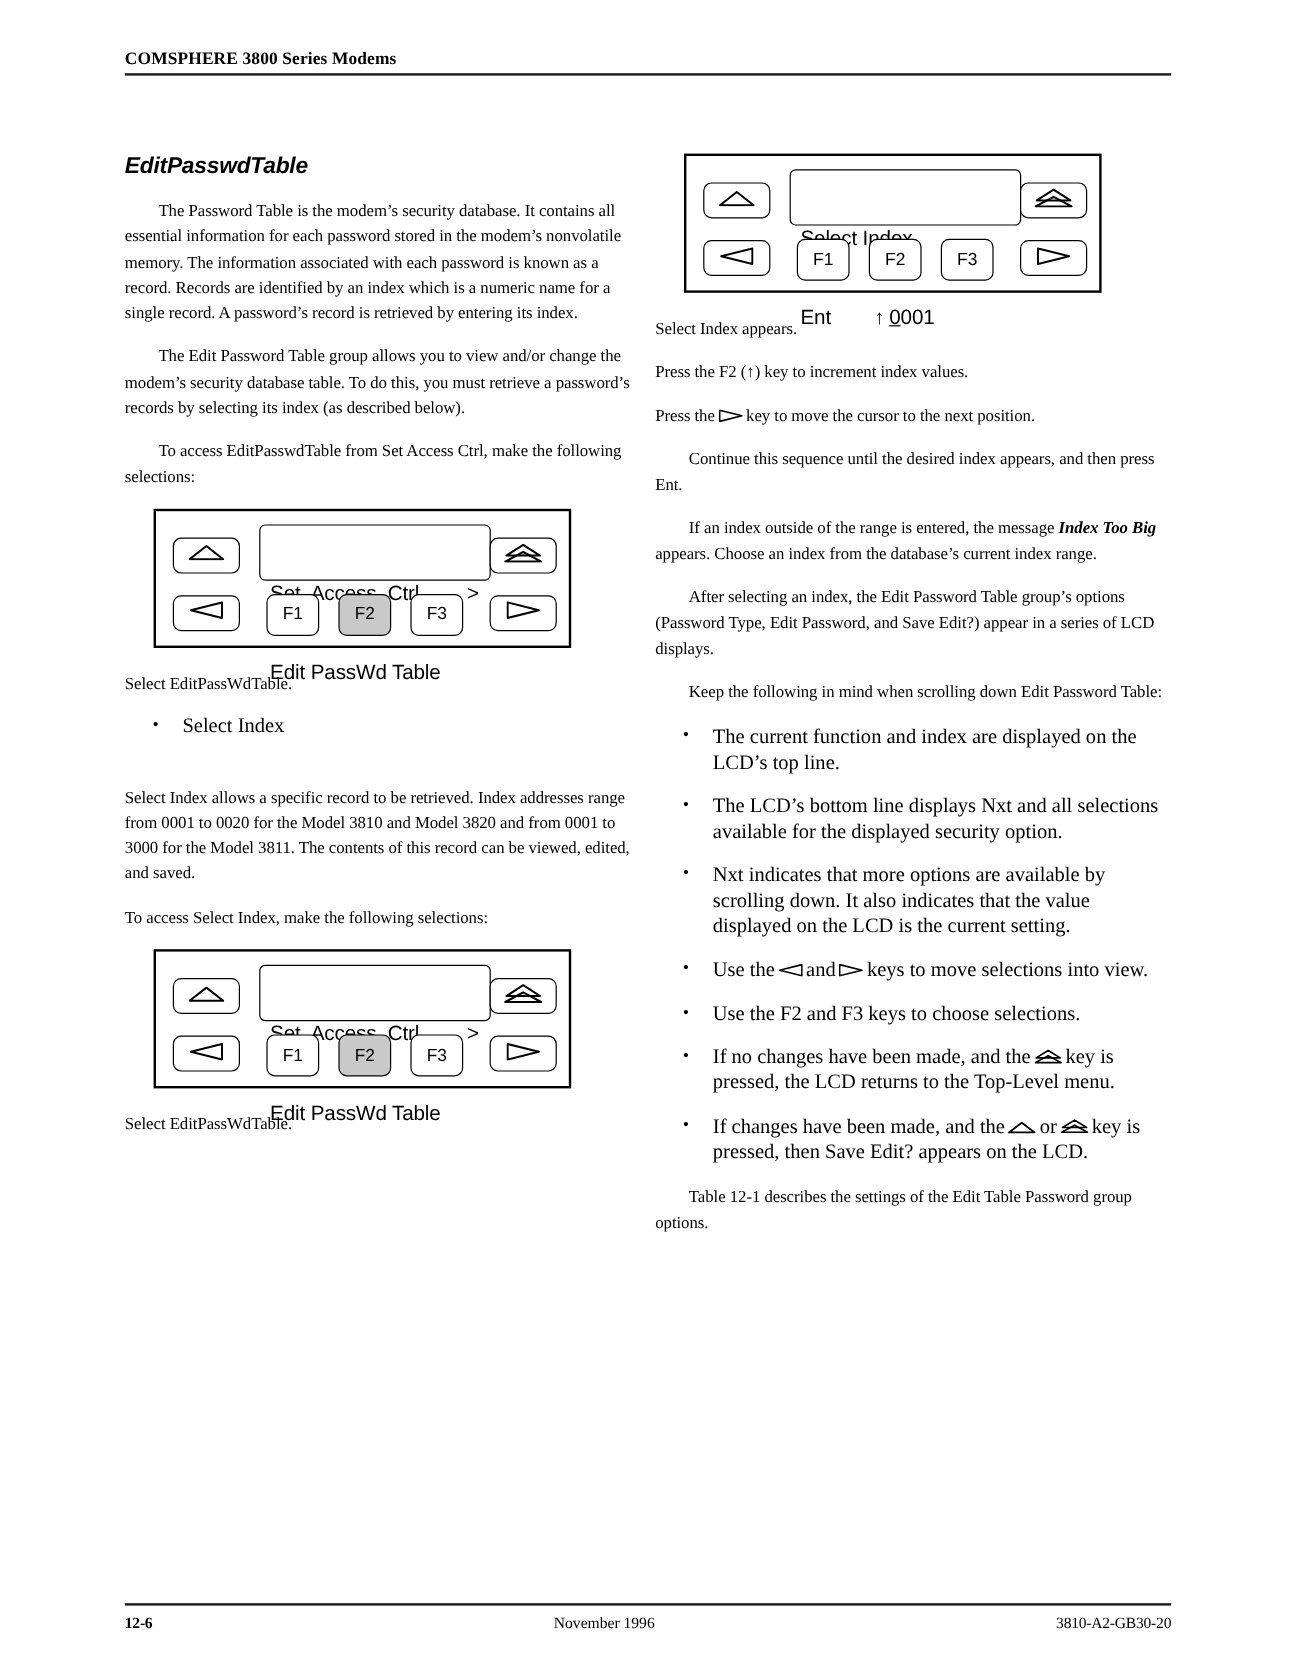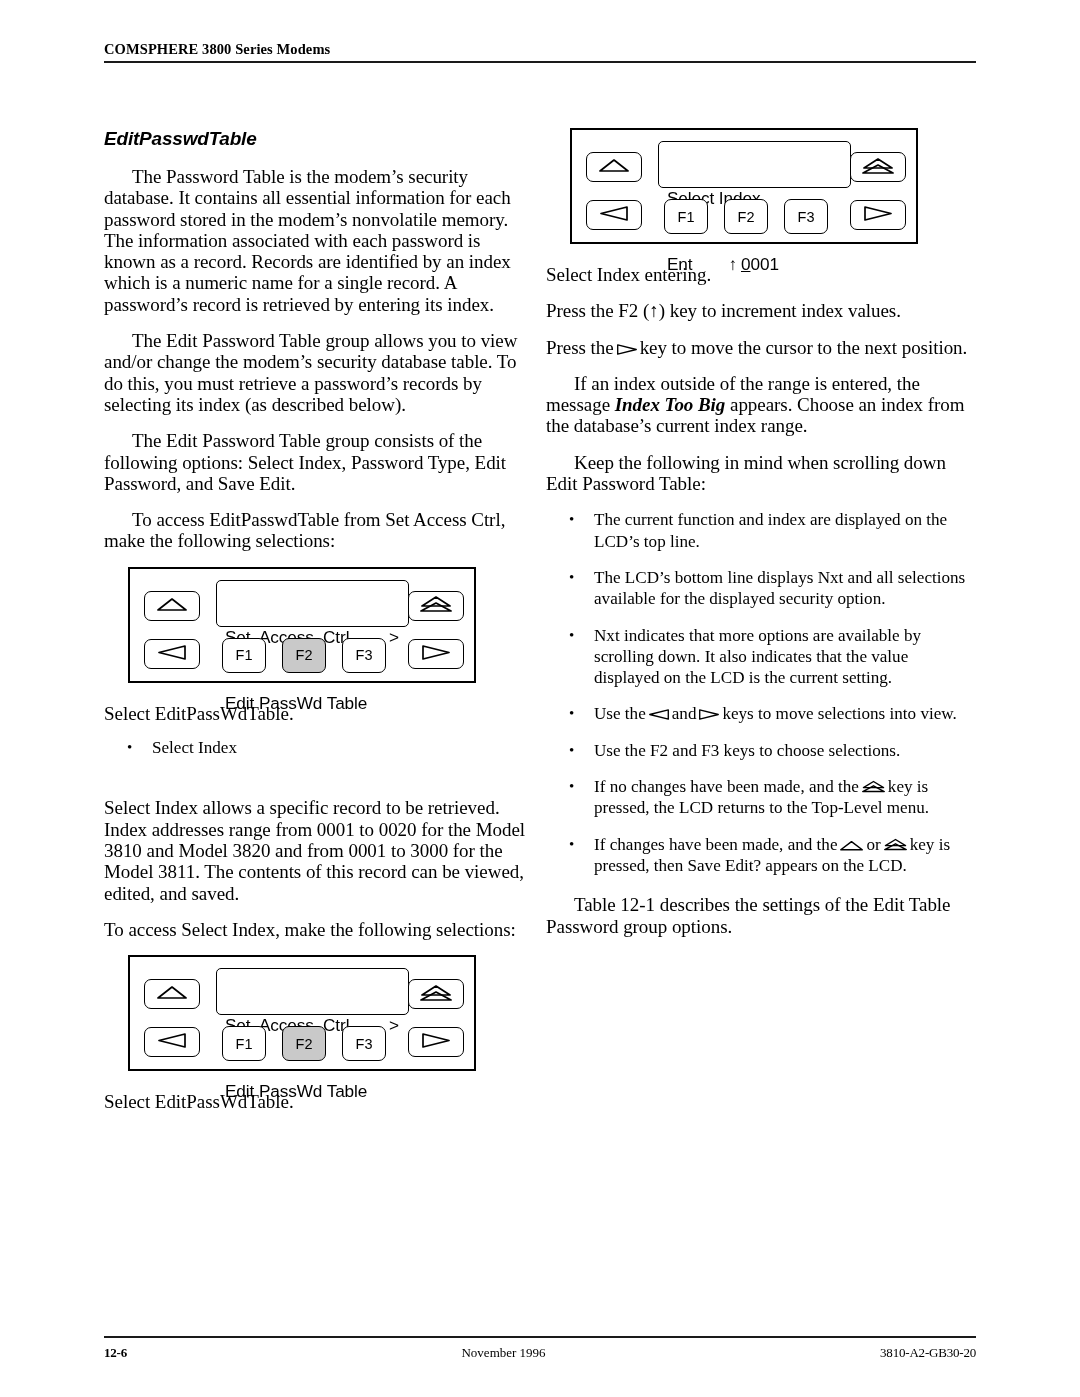--- a/index.html
+++ b/index.html
@@ -56,21 +56,21 @@
   h2.section-title {
     font-family: "Liberation Sans", "DejaVu Sans", sans-serif;
     font-style: italic;
     font-weight: bold;
     font-size: 19px;
     margin: 0 0 16px 0;
     letter-spacing: -0.2px;
   }
   p.body {
     margin: 0 0 15px 0;
-    font-size: 19px;
+    font-size: 14px;
     line-height: 21.3px;
     text-indent: 28px;
     text-align: left;
     letter-spacing: -0.05px;
   }
   p.body.noindent { text-indent: 0; }
   p.body.tight { margin-bottom: 13px; }
   b.strong { font-weight: bold; font-style: italic; }
 
   
@@ -197,21 +197,20 @@
     <div class="runhead-title">COMSPHERE 3800 Series Modems</div>
     <div class="runhead-rule"></div>
   </div>
 
   <div class="col col-left">
 
     <h2 class="section-title">EditPasswdTable</h2>
 
     <p class="body">The Password Table is the modem’s security database. It contains all essential information for each password stored in the modem’s nonvolatile memory. The information associated with each password is known as a record. Records are identified by an index which is a numeric name for a single record. A password’s record is retrieved by entering its index.</p>
     <p class="body">The Edit Password Table group allows you to view and/or change the modem’s security database table. To do this, you must retrieve a password’s records by selecting its index (as described below).</p>
-    <p class="body">The Edit Password Table group consists of the following options: Select Index, Password Type, Edit Password, and Save Edit.</p>
     <p class="body">To access EditPasswdTable from Set Access Ctrl, make the following selections:</p>
 
     <div class="panel-wrap">
       <div class="panel">
 
         <div class="lcd">
           <div class="lcd-row">
             <span class="lcd-left">Set  Access  Ctrl</span>
             <span class="lcd-right">&gt;</span>
           </div>
@@ -396,31 +395,33 @@
           </div>
         <div class="key fkey key-f2">
             <span>F2</span>
           </div>
         <div class="key fkey key-f3">
             <span>F3</span>
           </div>
       </div>
     </div>
 
-    <p class="body noindent">Select Index entering.</p>
+    <p class="body noindent">Select Index appears.</p>
 
     <p class="body noindent"><span>Press the F2 (</span><span>↑</span><span>) key to increment index values.</span></p>
 
     <p class="body noindent"><span>Press the</span><span class="kglyph"><svg width="20" height="11" viewBox="0 0 28 15">
             <polygon points="27,7.5 1,1 1,14" fill="none" stroke="#000" stroke-width="1.9" stroke-linejoin="round"></polygon>
           </svg></span><span>key to move the cursor to the next position.</span></p>
 
+    <p class="body">Continue this sequence until the desired index appears, and then press Ent.</p>
 
     <p class="body"><span>If an index outside of the range is entered, the message</span> <b class="strong">Index Too Big</b> <span>appears. Choose an index from the database’s current index range.</span></p>
 
+    <p class="body">After selecting an index, the Edit Password Table group’s options (Password Type, Edit Password, and Save Edit?) appear in a series of LCD displays.</p>
 
     <p class="body">Keep the following in mind when scrolling down Edit Password Table:</p>
 
     <ul class="bullets">
       <li>
         <span class="dot">•</span>
         <span>The current function and index are displayed on the LCD’s top line.</span>
       </li>
       <li>
         <span class="dot">•</span>

